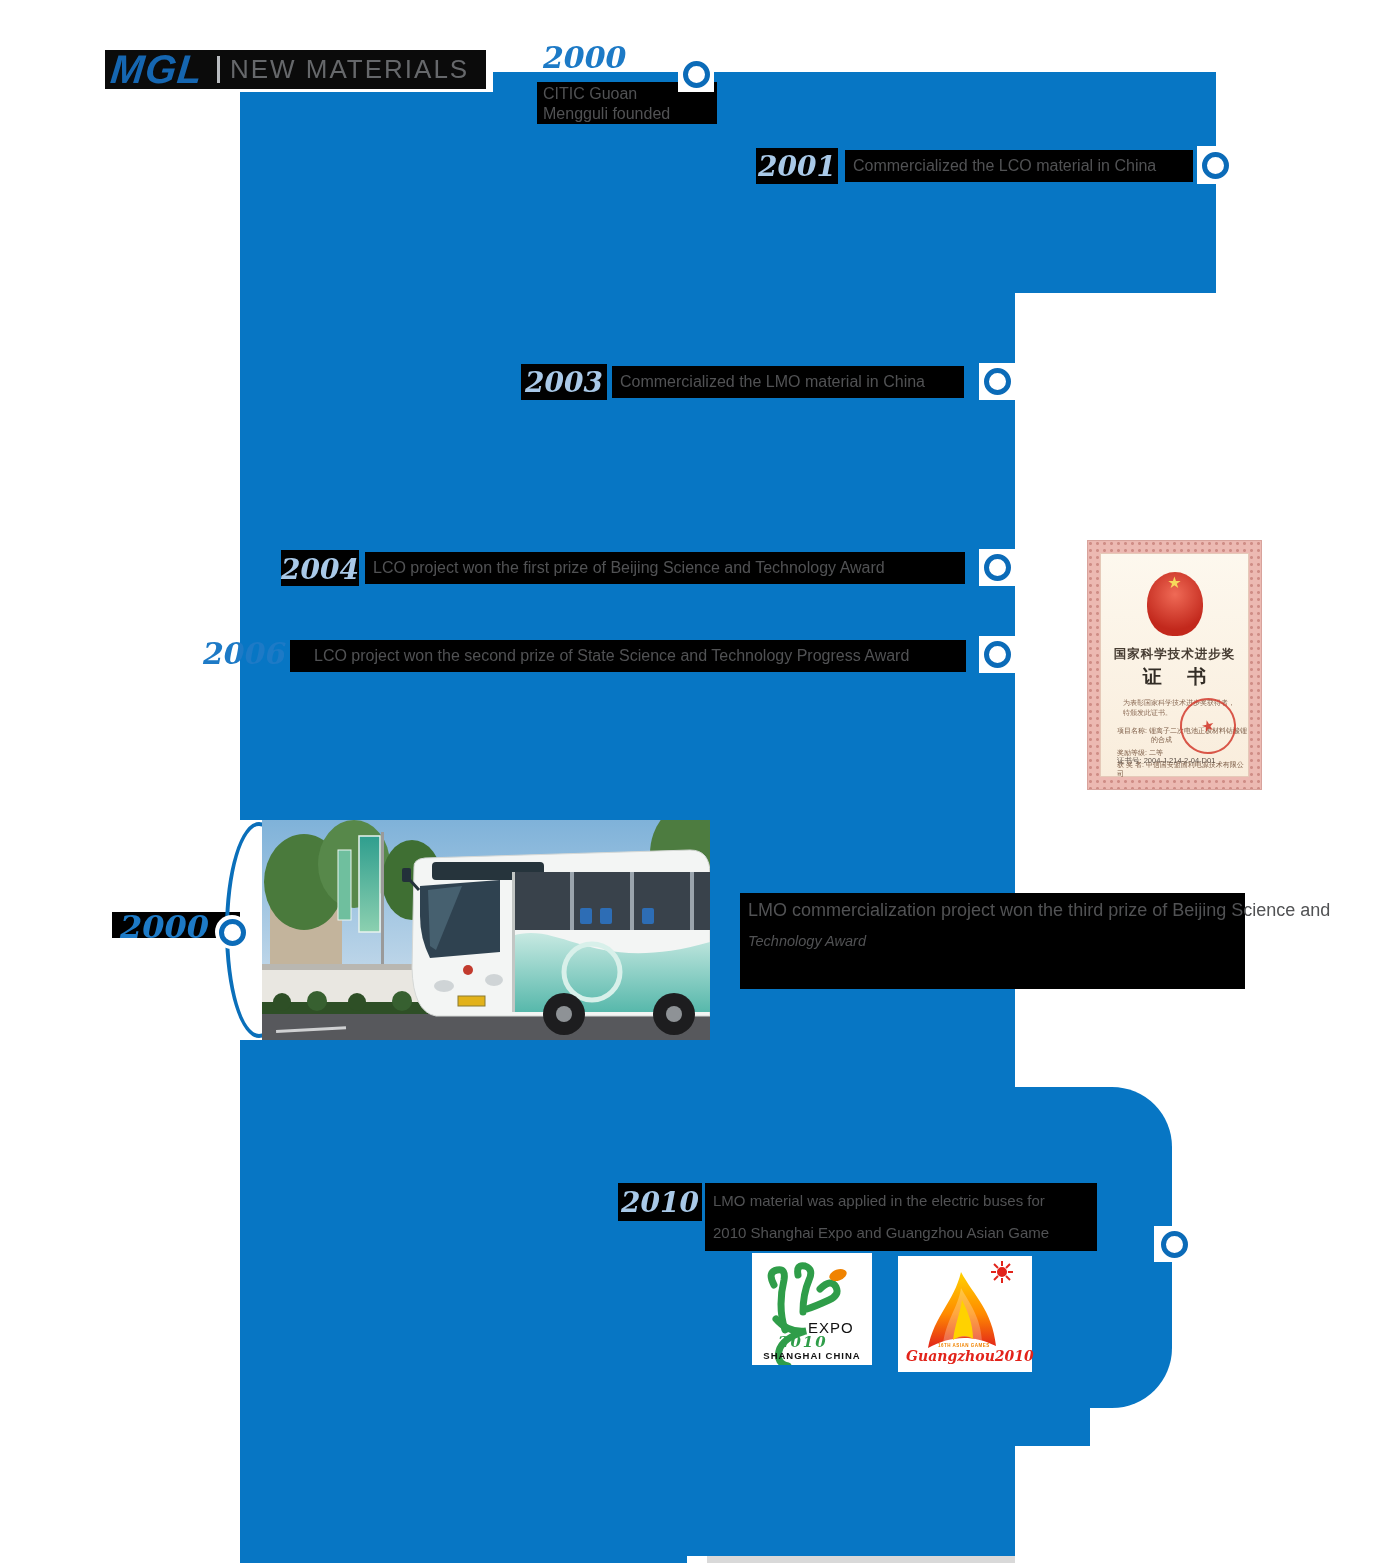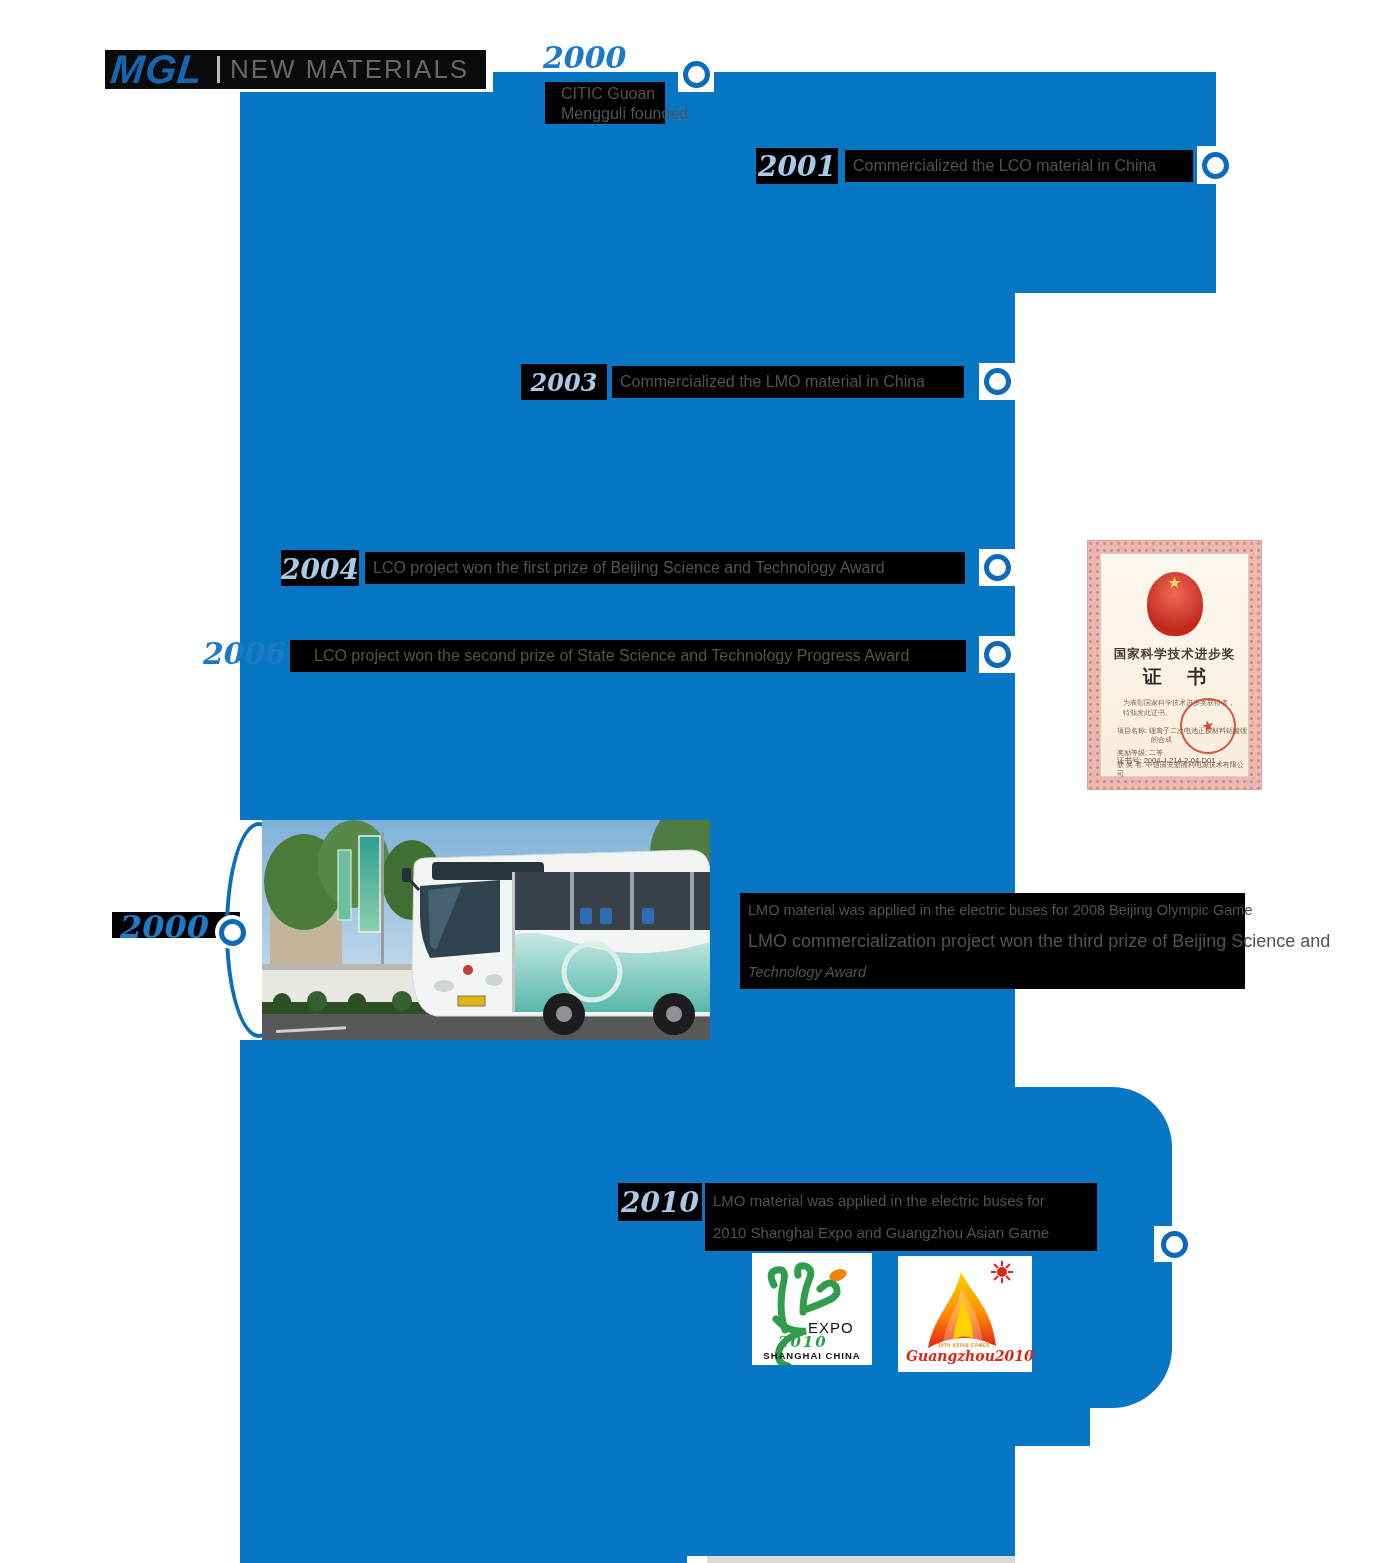--- a/index.html
+++ b/index.html
@@ -65,40 +65,40 @@
   <div class="abs blue" style="left:1015px;top:1087px;width:157px;height:321px;border-radius:0 60px 60px 0;"></div>
   <div class="abs blue" style="left:1015px;top:1408px;width:75px;height:38px;"></div>
 
   <div class="abs brand-bar" style="left:105px;top:50px;width:375px;height:39px;padding-left:6px;">
     <span class="mgl">MGL</span>
     <span class="brand-div"></span>
     <span class="brand-name">NEW MATERIALS</span>
   </div>
 
   <div class="abs year year-blue" style="left:543px;top:40px;font-size:30px;">2000</div>
-  <div class="abs blackbox" style="left:537px;top:82px;width:120px;height:42px;padding:2px 16px;display:block;margin-left:8px;">
+  <div class="abs blackbox" style="left:537px;top:82px;width:180px;height:42px;padding:2px 6px;display:block;">
     <div class="desc" style="line-height:20px;">CITIC Guoan</div>
     <div class="desc" style="line-height:20px;">Mengguli founded</div>
   </div>
   <div class="abs circle-box" style="left:678px;top:56px;width:36px;height:36px;">
     <div class="ring"></div>
   </div>
 
   <div class="abs blackbox" style="left:756px;top:148px;width:82px;height:36px;justify-content:center;">
     <span class="year year-light" style="font-size:28px;">2001</span>
   </div>
   <div class="abs blackbox" style="left:845px;top:150px;width:348px;height:32px;padding:0 8px;">
     <span class="desc">Commercialized the LCO material in China</span>
   </div>
   <div class="abs circle-box" style="left:1197px;top:146px;width:36px;height:38px;">
     <div class="ring"></div>
   </div>
 
   <div class="abs blackbox" style="left:521px;top:364px;width:86px;height:36px;justify-content:center;">
-    <span class="year year-light" style="font-size:24px;">2003</span>
+    <span class="year year-light" style="font-size:28px;">2003</span>
   </div>
   <div class="abs blackbox" style="left:612px;top:366px;width:352px;height:32px;padding:0 8px;">
     <span class="desc">Commercialized the LMO material in China</span>
   </div>
   <div class="abs circle-box" style="left:979px;top:363px;width:37px;height:37px;">
     <div class="ring"></div>
   </div>
 
   <div class="abs blackbox" style="left:281px;top:550px;width:78px;height:36px;justify-content:center;align-items:flex-end;">
     <span class="year year-light" style="font-size:28px;">2004</span>
@@ -208,21 +208,20 @@
     <circle cx="206" cy="150" r="5" fill="#c23b2e"></circle>
     <line x1="157" y1="70" x2="146" y2="58" stroke="#23313a" stroke-width="3"></line>
     <rect x="140" y="48" width="9" height="14" rx="2" fill="#23313a"></rect>
     <circle cx="302" cy="194" r="21" fill="#1d1d1f"></circle>
       <circle cx="302" cy="194" r="8" fill="#8e9296"></circle>
     <circle cx="412" cy="194" r="21" fill="#1d1d1f"></circle>
       <circle cx="412" cy="194" r="8" fill="#8e9296"></circle>
   </svg>
 
   <div class="abs blackbox" style="left:740px;top:893px;width:505px;height:96px;display:block;padding:2px 8px;">
-    <div class="desc" style="font-size:14.5px;line-height:31px;">LMO material was applied in the electric buses for 2008 Beijing Olympic Game</div>
     <div class="desc" style="font-size:18px;line-height:31px;">LMO commercialization project won the third prize of Beijing Science and</div>
     <div class="desc" style="font-size:14.5px;line-height:31px;font-style:italic;">Technology Award</div>
   </div>
 
   <div class="abs blackbox" style="left:618px;top:1183px;width:84px;height:38px;justify-content:center;">
     <span class="year year-light" style="font-size:28px;">2010</span>
   </div>
   <div class="abs blackbox" style="left:705px;top:1183px;width:392px;height:68px;display:block;padding:2px 8px;">
     <div class="desc" style="font-size:15px;line-height:32px;">LMO material was applied in the electric buses for</div>
     <div class="desc" style="font-size:15px;line-height:32px;">2010 Shanghai Expo and Guangzhou Asian Game</div>

